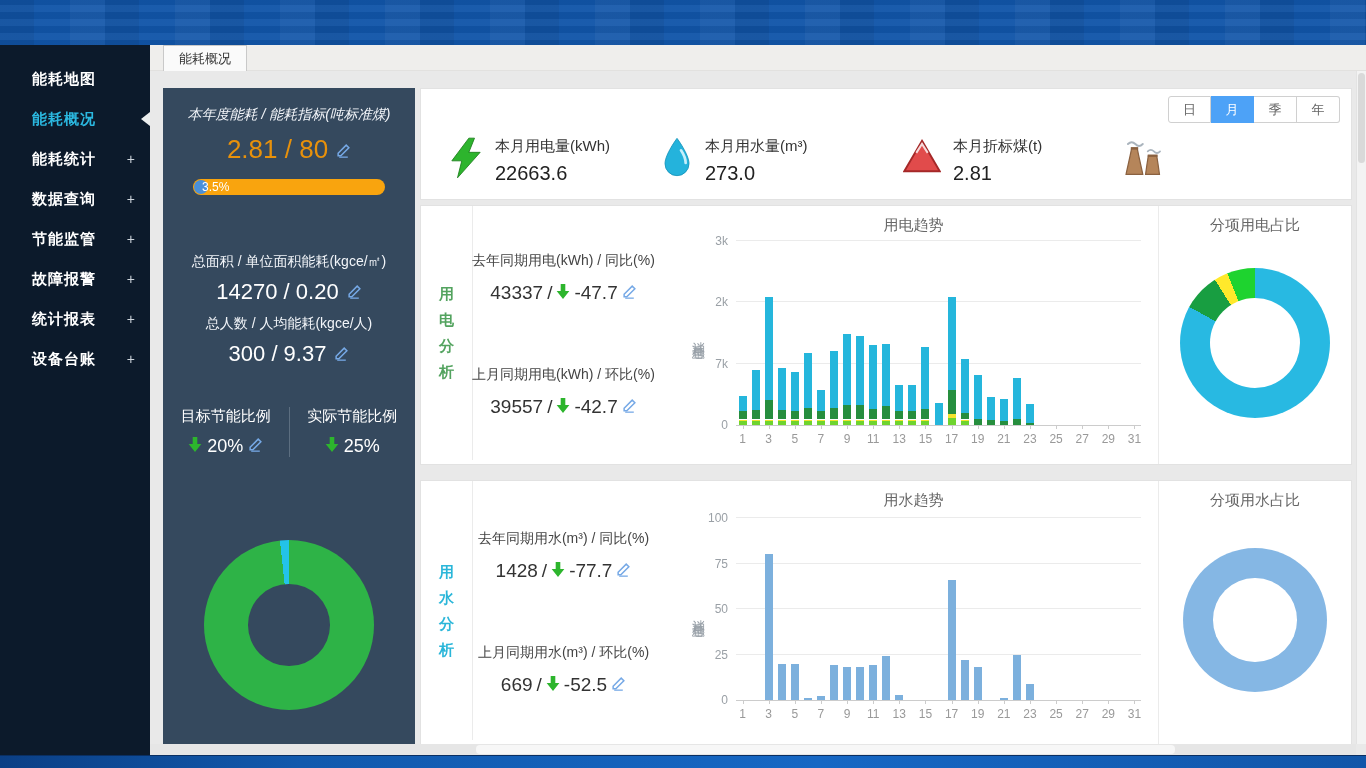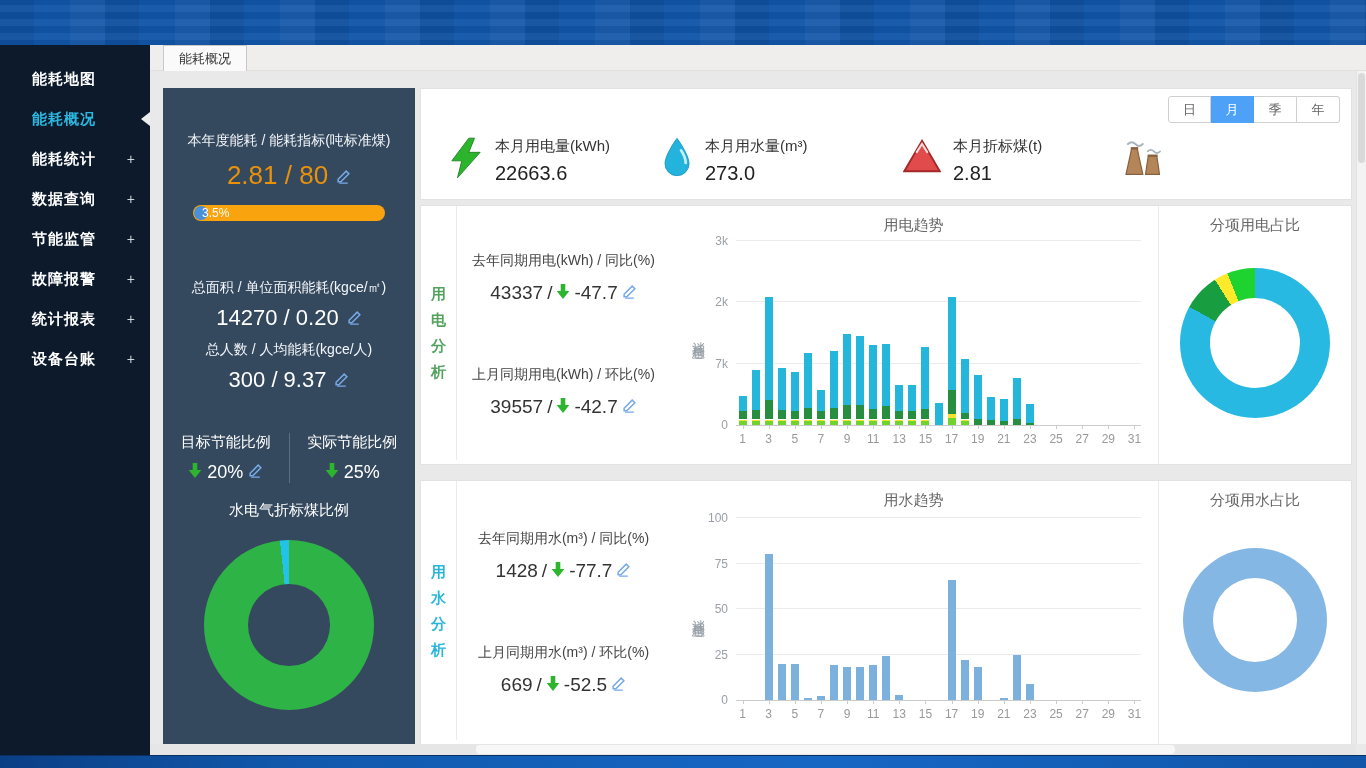--- a/index.html
+++ b/index.html
@@ -39,21 +39,21 @@
 
   .card { position:absolute; background:#ffffff; border:1px solid #e2e2e2; }
   .card-stats    { left:270px; top:17px;  width:932px; height:112px; }
   .card-electric { left:270px; top:134px; width:932px; height:260px; }
   .card-water    { left:270px; top:409px; width:932px; height:265px; }
 
   
   .stat-panel { position:absolute; left:13px; top:17px; width:252px; height:657px;
     background:#35495e; color:#fff; text-align:center; }
   .sp-label { font-size:14px; color:#f2f5f9; }
-  .sp-title1 { margin-top:44px; }
+  .sp-title1 { margin-top:18px;font-style:italic; }
   .sp-value1 { margin-top:10px; font-size:26px; color:#e8910b; display:flex; align-items:center; justify-content:center; gap:8px; }
   .sp-progress { position:relative; margin:14px auto 0; width:192px; height:16px; border-radius:8px;
     background:#f9a40e; }
   .sp-progress .dot { position:absolute; left:1px; top:1px; width:14px; height:14px; border-radius:50%; background:#4a90d9; }
   .sp-progress .pct { position:absolute; left:9px; top:1px; font-size:12px; color:#fff; }
   .sp-title2 { margin-top:58px; }
   .sp-value  { margin-top:8px; font-size:22px; display:flex; align-items:center; justify-content:center; gap:8px; }
   .sp-title3 { margin-top:10px; }
   .ratio-row { margin-top:40px; display:flex; }
   .ratio-col { flex:1; }
@@ -73,21 +73,21 @@
   .stat-item .val { margin-top:6px; font-size:20px; color:#222; }
   .si-0 { left:28px; } .si-1 { left:240px; } .si-2 { left:482px; } .si-3 { left:702px; }
   .period-group { position:absolute; top:7px; right:11px; display:flex; }
   .period-btn { width:43px; height:27px; line-height:25px; text-align:center; font-size:13px; color:#666;
     background:#fff; border:1px solid #d0d0d0; border-left:none; cursor:pointer; }
   .period-btn:first-child { border-left:1px solid #d0d0d0; border-radius:3px 0 0 3px; }
   .period-btn:last-child { border-radius:0 3px 3px 0; }
   .period-btn.active { background:#4da2f7; border-color:#4da2f7; color:#fff; }
 
   
-  .vcol { position:absolute; left:0; top:0; bottom:4px; width:36px; display:flex;
+  .vcol { position:absolute; left:0; top:0; bottom:4px; width:52px; display:flex;
     align-items:center; justify-content:center; border-right:1px solid #ebebeb; }
   .vcol .vtxt { width:17px; word-break:break-all; line-height:26px; font-size:15px; font-weight:bold; text-align:center; }
   .card-electric .vtxt { color:#53a35f; }
   .card-water .vtxt { color:#2ab6d9; }
   .subcol { position:absolute; left:37px; top:0; bottom:0; width:211px; display:flex;
     flex-direction:column; justify-content:center; text-align:center; }
   .sub-block + .sub-block { margin-top:62px; }
   .sub-label { font-size:14px; color:#444; }
   .sub-value { margin-top:12px; font-size:19px; color:#333; display:flex; align-items:center; justify-content:center; gap:4px; }
   .chart-region { position:absolute; left:248px; top:0; bottom:0; width:490px; border-right:1px solid #ebebeb; }
@@ -187,21 +187,20 @@
           <div class="ratio-col">
             <div class="ratio-label">实际节能比例</div>
             <div class="ratio-value">
               <span class="arrow-slot"><svg class="icon-svg" width="14" height="15" viewBox="0 0 12 13">
                     <path d="M4 0 h4 v6 h3.5 L6 13 L0.5 6 H4 Z" fill="#2db52d"></path>
                   </svg></span>
               <span>25%</span>
             </div>
           </div>
         </div>
-        <div class="sp-mix-title">水电气折标煤比例</div>
         <div class="donut donut-mix" style="background: conic-gradient(rgb(46, 179, 71) 0%, rgb(46, 179, 71) 98.3%, rgb(35, 195, 233) 98.3%, rgb(35, 195, 233) 100%);"></div>
       </section>
 
       <section class="card card-stats">
         <div id="stat-items">
             <div class="stat-item si-0">
               <span><svg class="icon-svg" width="34" height="42" viewBox="0 0 24 28">
                   <path d="M14 0 L2 16 h7 L6 28 L22 10 h-8 L18 0 Z" fill="#2db42d" stroke="#1b7d1b" stroke-width="0.6"></path>
                 </svg></span>
               <span class="txt">

